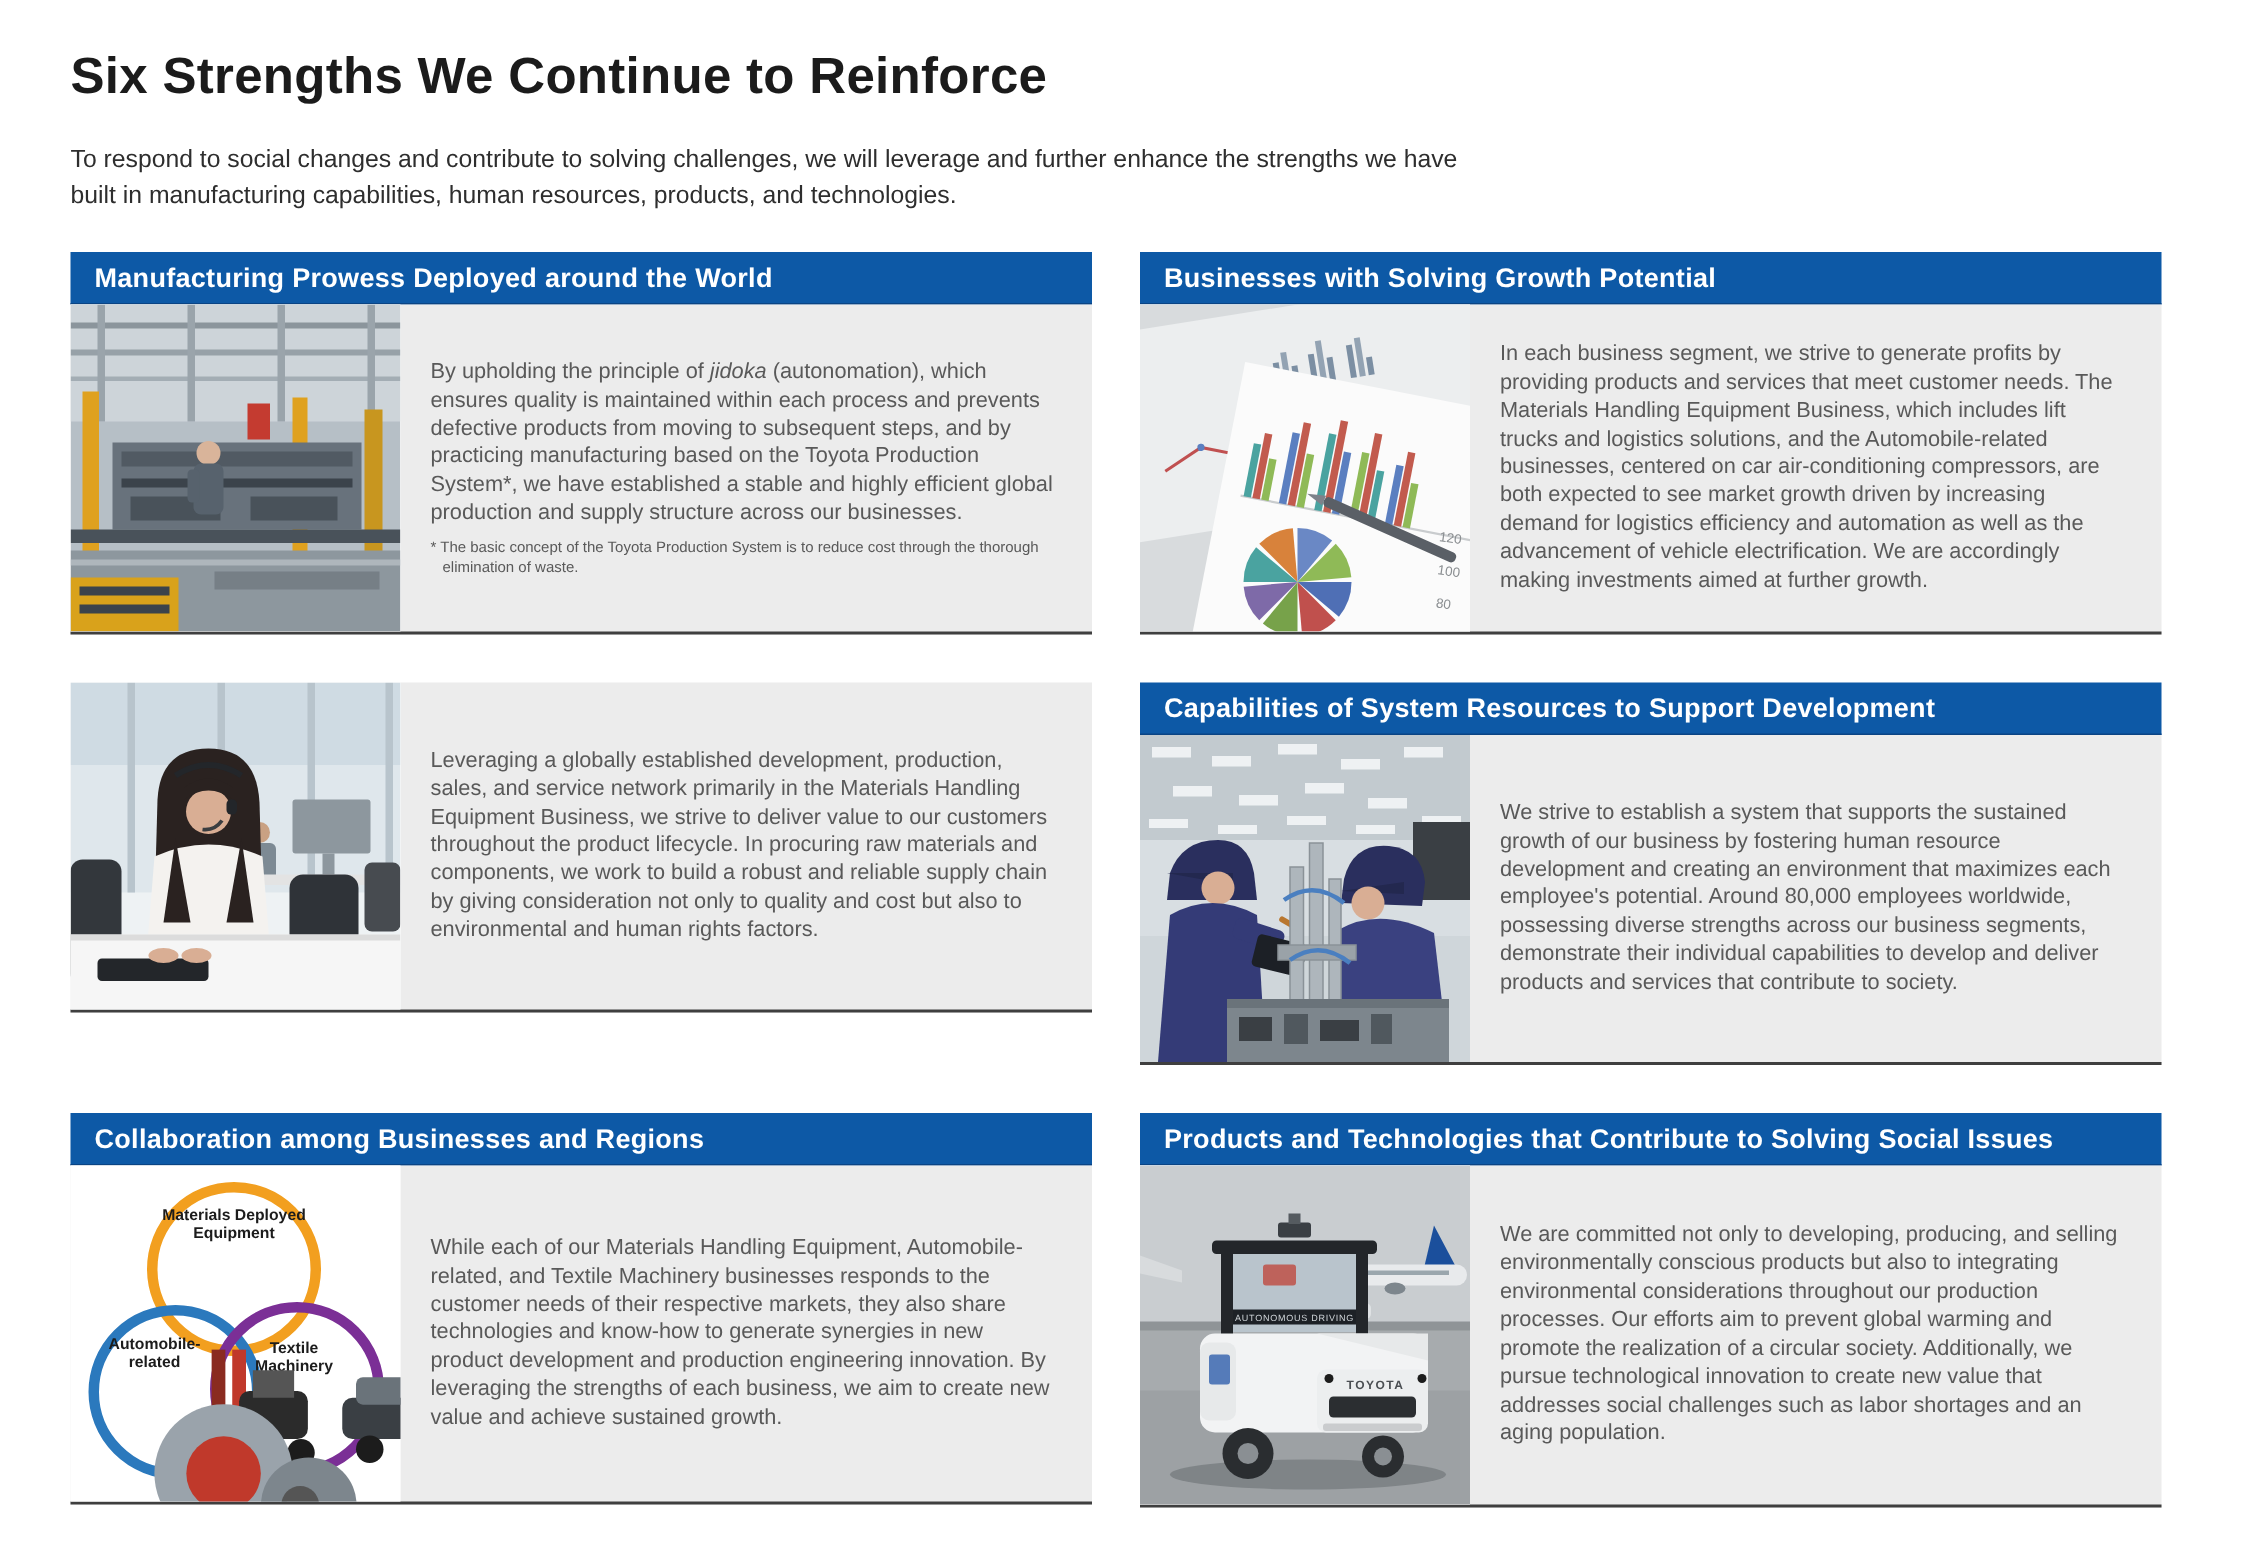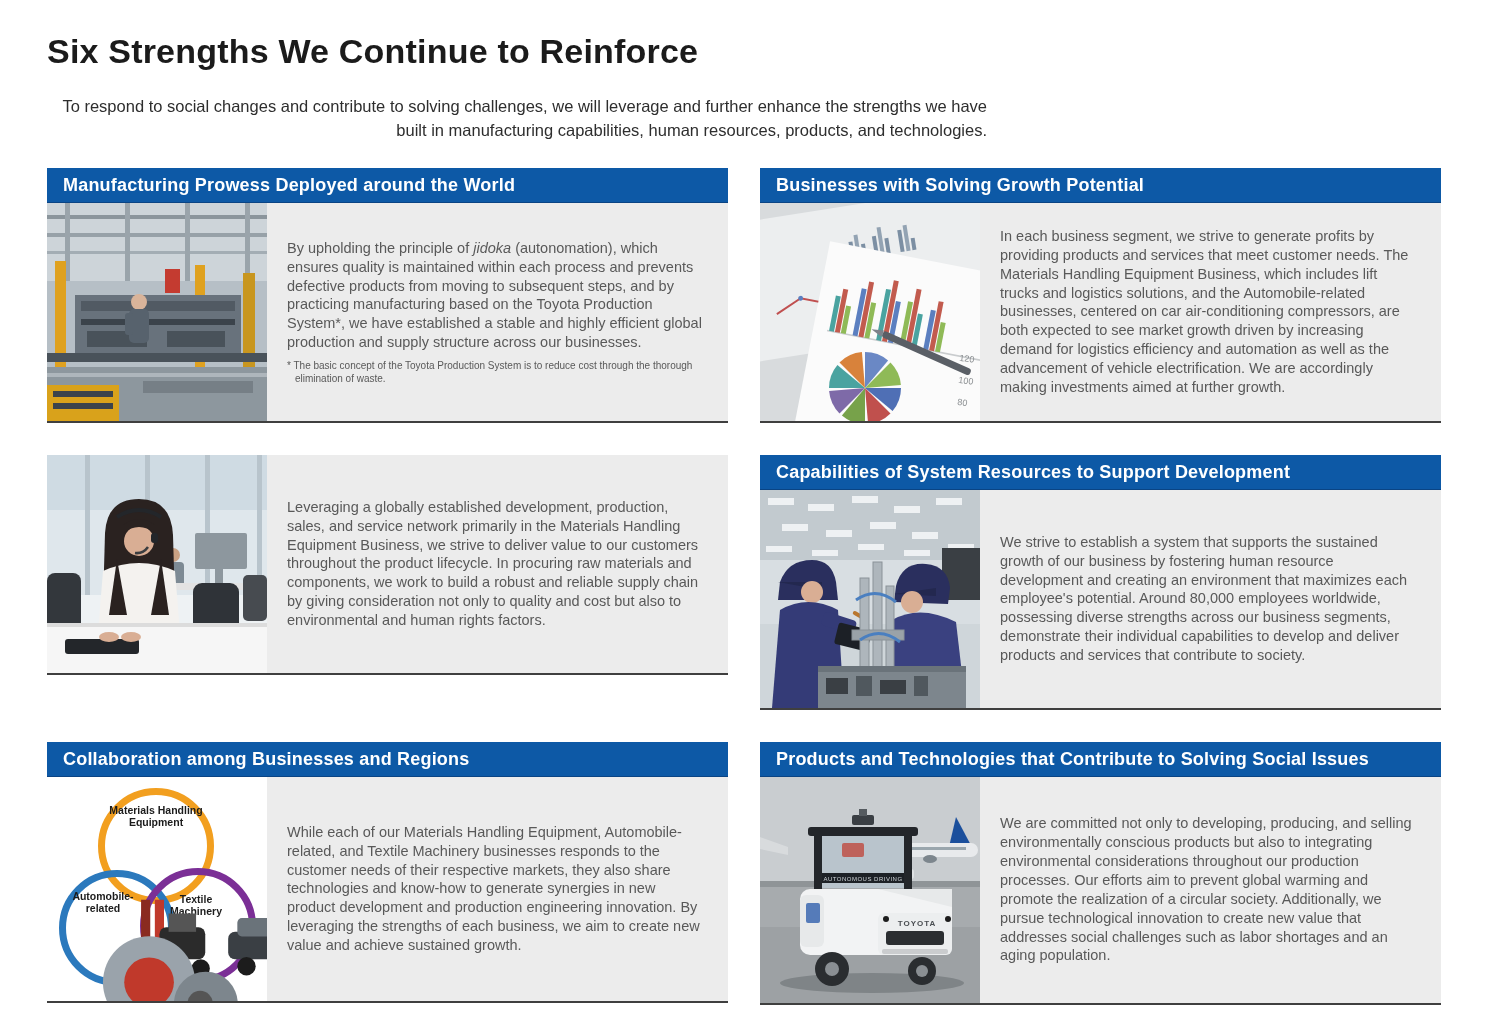--- a/index.html
+++ b/index.html
@@ -10,21 +10,21 @@
     -webkit-font-smoothing: antialiased;
   }
   .page { width: 1496px; height: 982px; padding: 32px 47px 0 47px; }
 
   .page-title {
     margin: 0 0 24px 0;
     font-size: 34px; font-weight: 700; color: #1b1b1b; letter-spacing: 0.2px;
   }
   .page-intro {
     margin: 0 0 25px 0; width: 940px;
-    font-size: 16.5px; line-height: 1.45; color: #2e2e2e; text-align: right;
+    font-size: 16.5px; line-height: 1.45; color: #2e2e2e;
   }
 
   .grid {
     display: grid;
     grid-template-columns: 681px 681px;
     column-gap: 40px;
     row-gap: 28px;
     gap: 32px;
   }
 
@@ -310,21 +310,21 @@
     </section>
 
     <section class="panel">
       <h2 class="panel-header">Collaboration among Businesses and Regions</h2>
       <div class="panel-body tall">
         <div class="panel-image">
           <div class="venn">
             <div class="ring orange"></div>
             <div class="ring blue"></div>
             <div class="ring purple"></div>
-            <div class="venn-label top">Materials Handling Equipment</div>
+            <div class="venn-label top">Materials Deployed Equipment</div>
             <div class="venn-label left">Automobile-related</div>
             <div class="venn-label right">Textile Machinery</div>
             <svg class="venn-art mhe" width="96" height="44" viewBox="0 0 96 44">
               <rect x="20" y="4" width="4" height="28" fill="#c0392b"></rect>
               <rect x="14" y="4" width="4" height="28" fill="#8a2b20"></rect>
               <rect x="22" y="16" width="20" height="14" rx="3" fill="#2b2b2b"></rect>
               <rect x="26" y="10" width="12" height="8" fill="#555"></rect>
               <circle cx="26" cy="34" r="5" fill="#1c1c1c"></circle>
                 <circle cx="40" cy="34" r="4" fill="#1c1c1c"></circle>
               <rect x="10" y="30" width="14" height="3" fill="#666"></rect>

